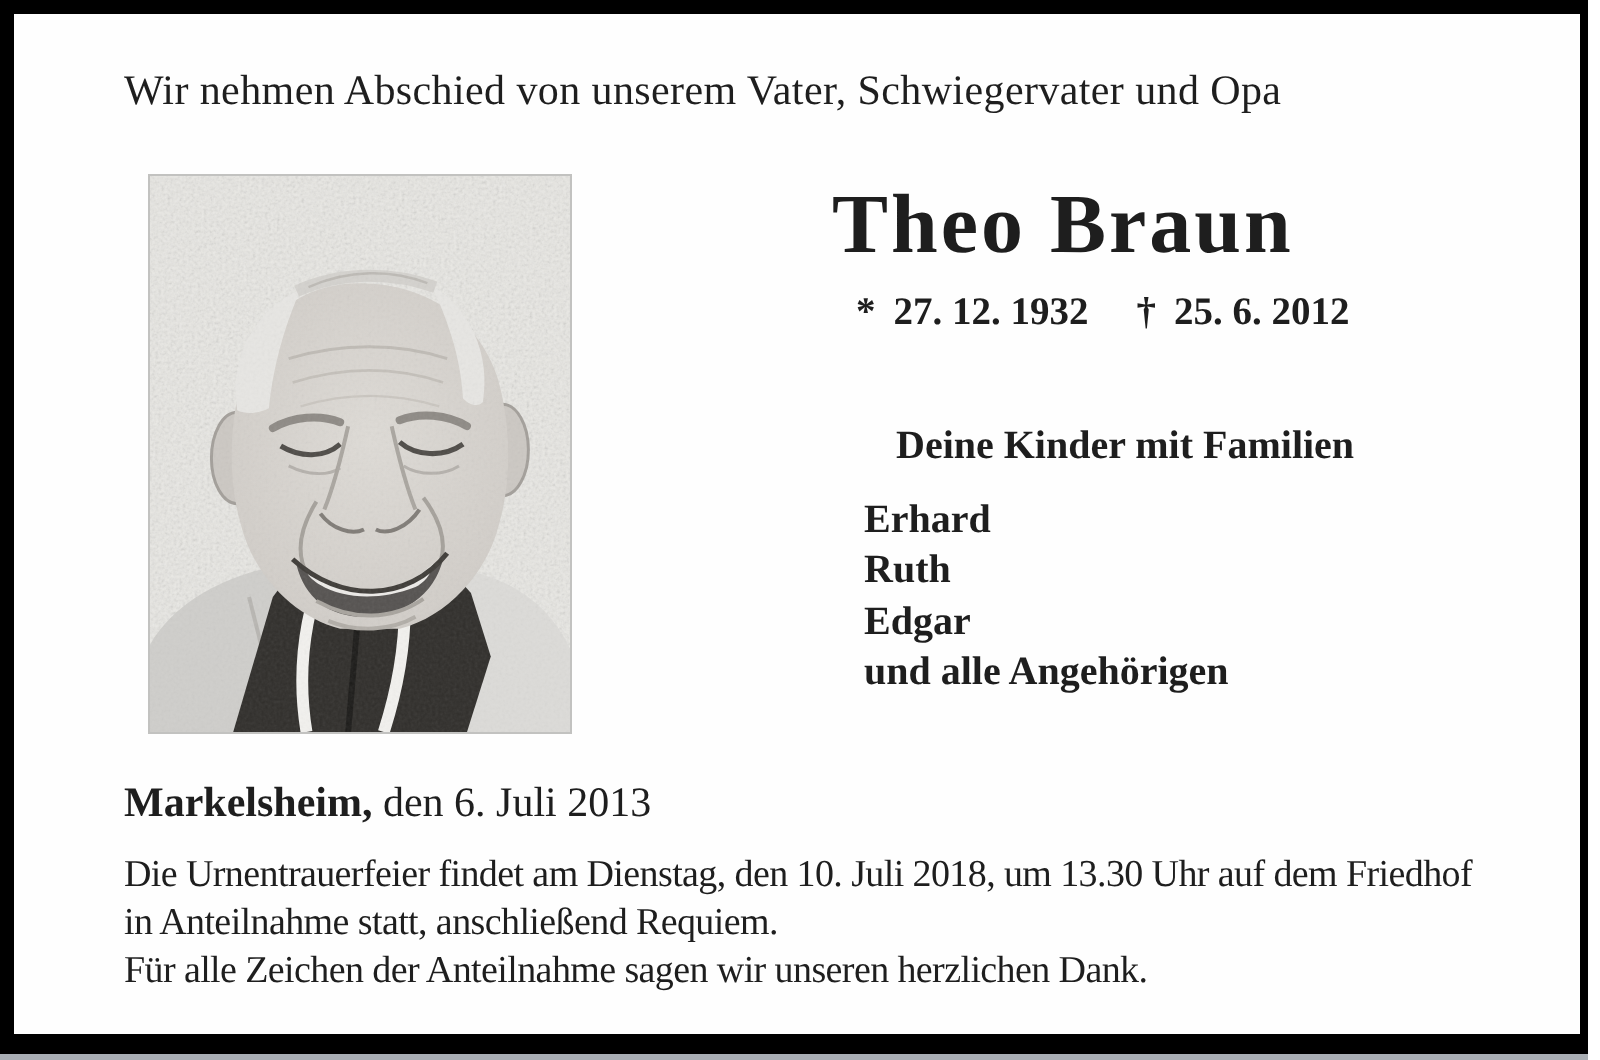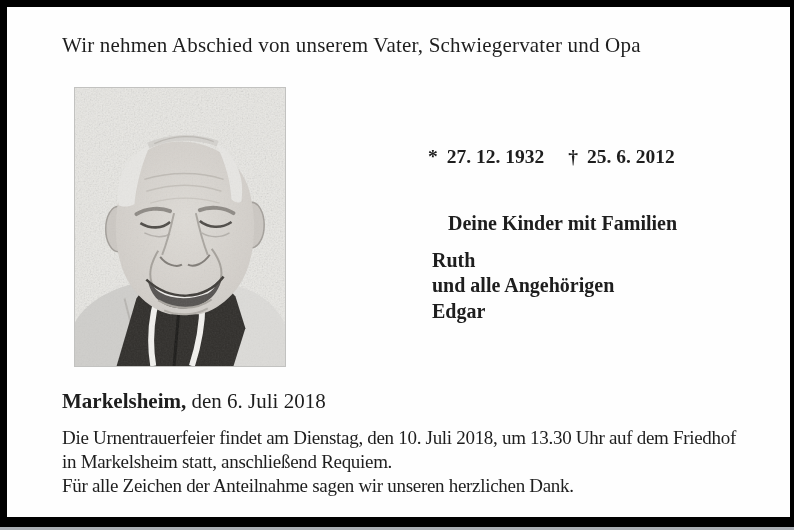--- a/index.html
+++ b/index.html
@@ -104,35 +104,37 @@
       <path d="M79,199 C98,212 126,212 143,195 C142,201 138,205 134,207 C116,214 98,213 86,206 C83,204 80,202 79,199 Z" fill="#edebe8"></path>
       <path d="M72,193 C96,215 130,215 150,190" stroke="#3f3c38" stroke-width="2.5" fill="none"></path>
       <path d="M90,224 C104,230 122,229 134,222" stroke="#b2aea8" stroke-width="2" fill="none"></path>
 
       <path d="M84,214 C102,224 122,224 138,213" stroke="#a8a49e" stroke-width="2" fill="none"></path>
 
       <rect width="212" height="280" filter="url(#grain)" opacity="0.10"></rect>
     </svg>
   </div>
 
+  <div class="deceased-name">Theo Braun</div>
   <div class="dates">
     <span class="birth-group"><span class="sym">*</span><span class="dt">27. 12. 1932</span></span><span class="death-group"><span class="sym">†</span><span class="dt">25. 6. 2012</span></span>
   </div>
 
   <div class="family-heading">Deine Kinder mit Familien</div>
   <div class="family-list">
+    <div>Erhard</div>
     <div>Ruth</div>
+    <div>Edgar</div>
     <div>und alle Angehörigen</div>
-    <div>Edgar</div>
   </div>
 
   <div class="place-line">
-    <span class="place">Markelsheim,</span><span> den 6. Juli 2018</span>
+    <span class="place">Markelsheim,</span><span> den 6. Juli 2013</span>
   </div>
 
   <div class="ceremony">
     <div>Die Urnentrauerfeier findet am Dienstag, den 10. Juli 2018, um 13.30 Uhr auf dem Friedhof</div>
-    <div>in Markelsheim statt, anschließend Requiem.</div>
+    <div>in Anteilnahme statt, anschließend Requiem.</div>
   </div>
 
   <div class="thanks">Für alle Zeichen der Anteilnahme sagen wir unseren herzlichen Dank.</div>
 
 </div>
 
 </body></html>

